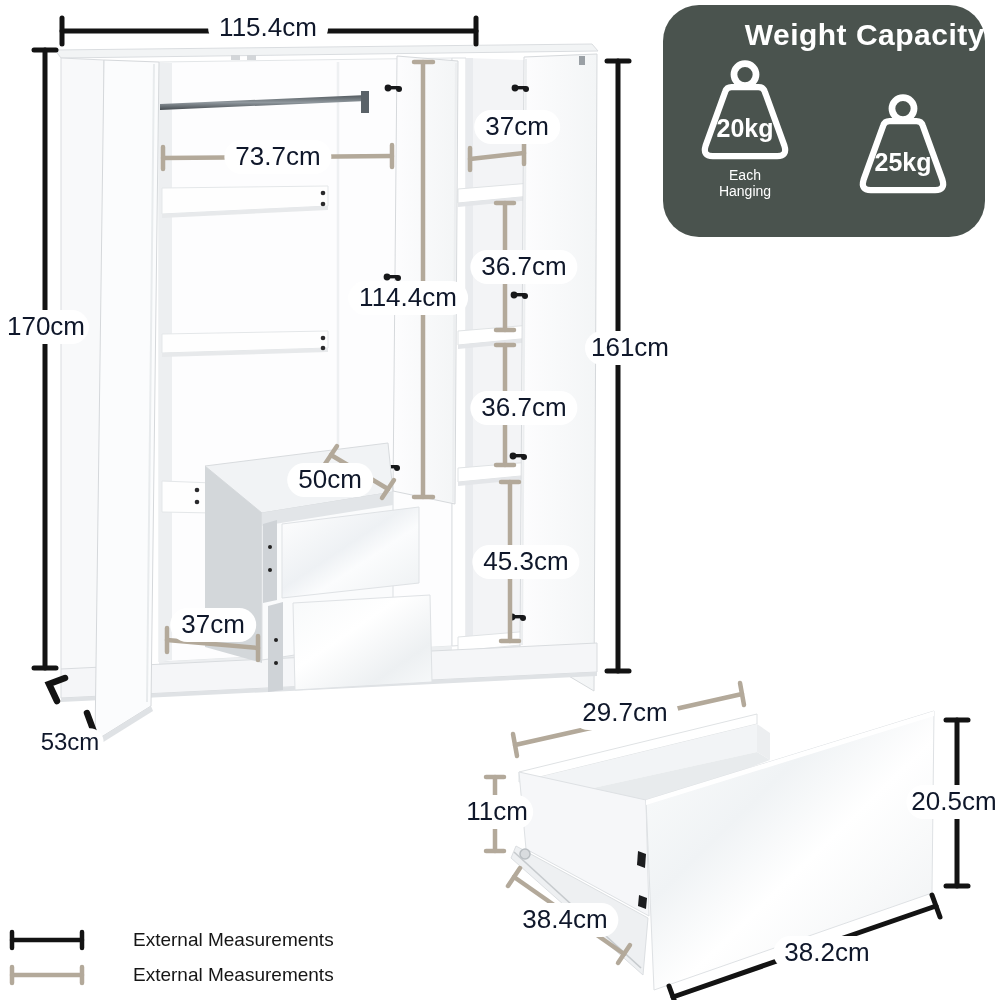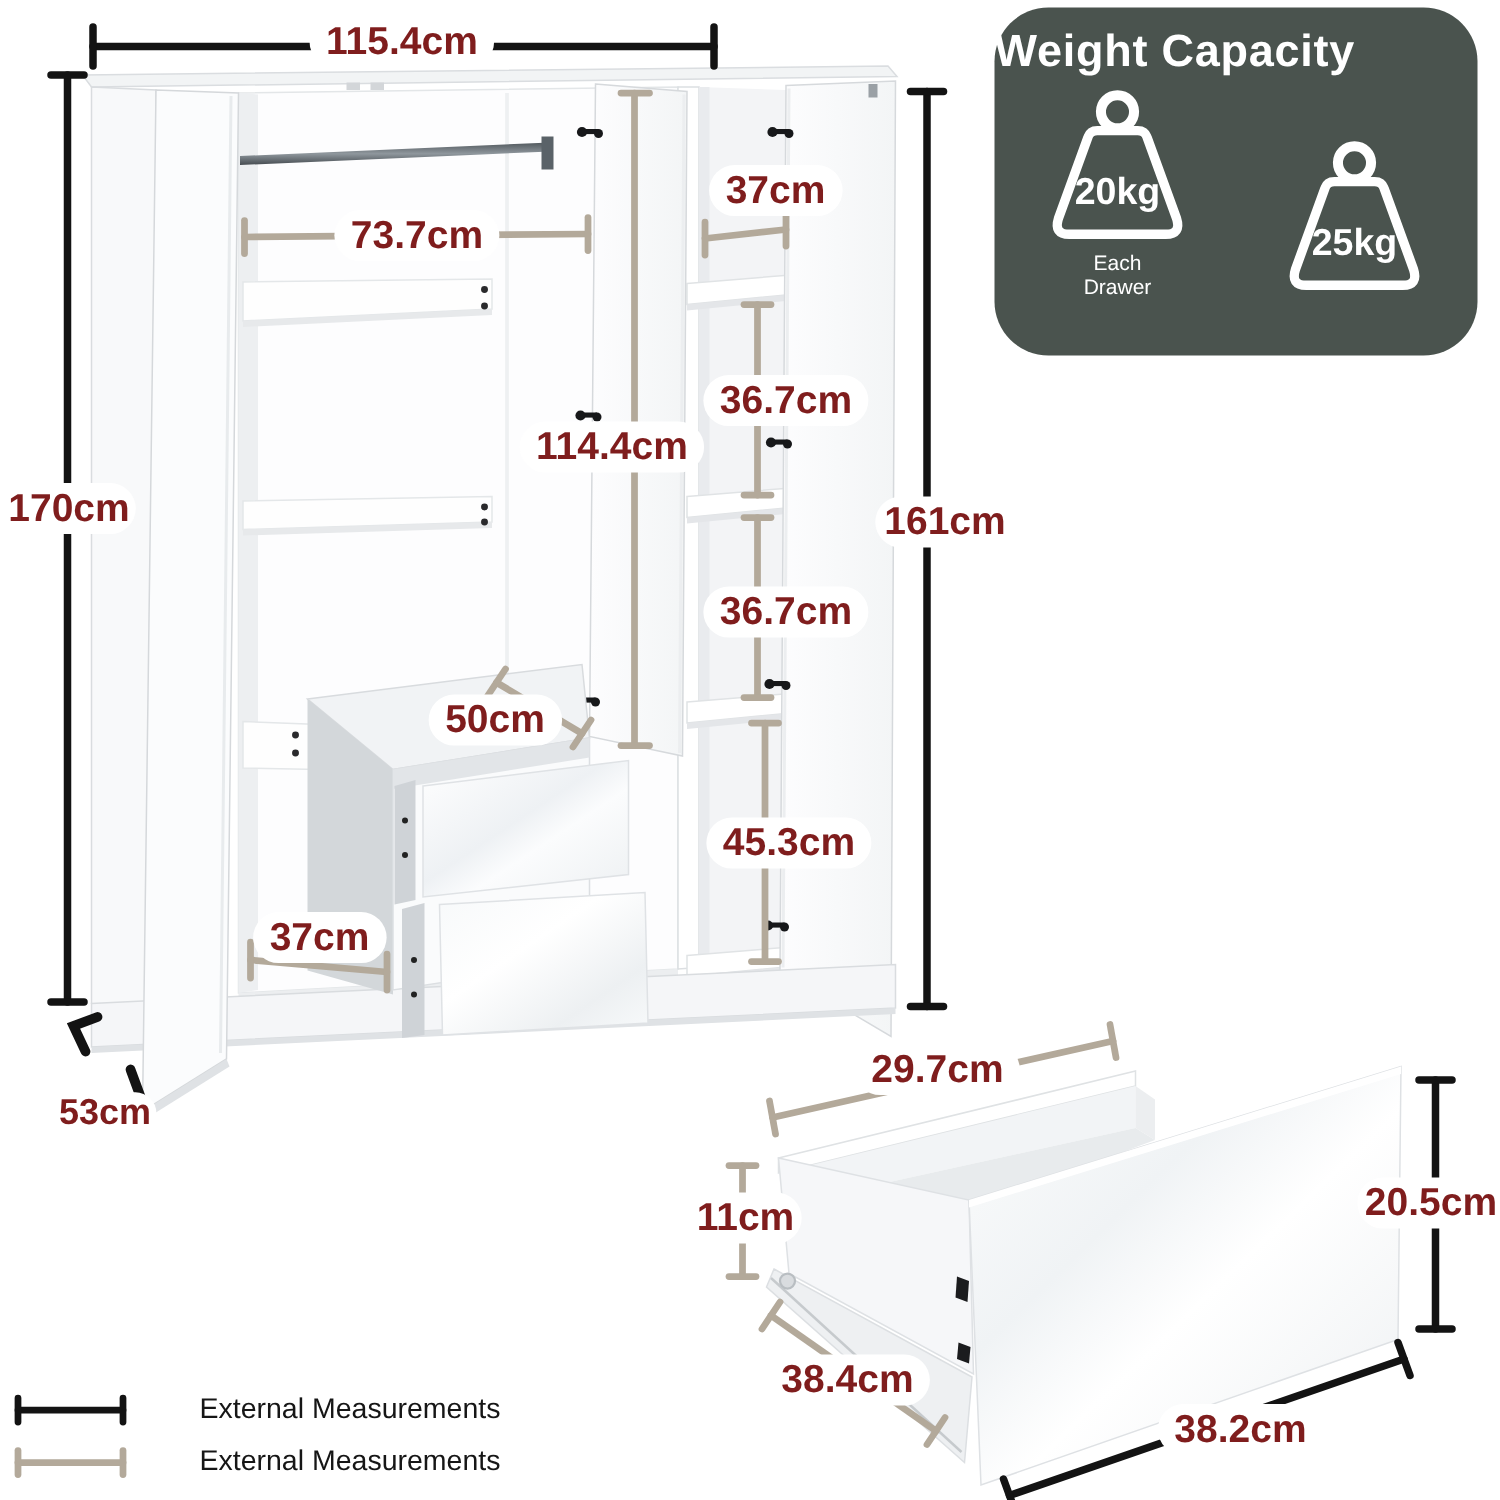--- a/index.html
+++ b/index.html
@@ -2,29 +2,29 @@
 <html><head>
 <meta charset="utf-8">
 <style>
   html,body{margin:0;padding:0;background:#ffffff;}
   body{width:1000px;height:1000px;overflow:hidden;font-family:"Liberation Sans",sans-serif;}
   #canvas{position:relative;width:1000px;height:1000px;background:#fff;}
   #art{position:absolute;left:0;top:0;}
   .dim{
     position:absolute;transform:translate(-50%,-50%);
     background:#ffffff;border-radius:24px;padding:2px 11px;
-    font-size:26px;font-weight:700;color:#7f1d1d;white-space:nowrap;
+    font-size:26px;font-weight:400;color:#0f172a;white-space:nowrap;
     line-height:1.15;letter-spacing:0px;z-index:5;text-align:left;
   }
   .dim.small{font-size:24px;padding:0 4px;}
   .wc-box{
     position:absolute;left:663px;top:5px;width:322px;height:232px;
     background:#4a534e;border-radius:36px;color:#fff;z-index:6;
   }
-  .wc-title{text-align:left;margin-top:13px;font-size:30px;font-weight:700;letter-spacing:.5px;}
+  .wc-title{text-align:right;margin-top:13px;font-size:30px;font-weight:700;letter-spacing:.5px;}
   .wc-row{display:flex;justify-content:center;gap:28px;margin-top:6px;align-items:flex-end;}
   .wc-col{width:130px;text-align:center;position:relative;}
   .weight-svg{display:block;margin:0 auto;}
   .wc-value{position:absolute;top:56px;left:0;right:0;font-size:25px;font-weight:600;}
   .wc-label{font-size:14px;font-weight:500;line-height:1.14;margin-top:2px;}
   .legend{position:absolute;left:8px;z-index:5;display:flex;align-items:center;gap:35px;}
   .legend-label{font-size:19px;font-weight:500;color:#161616;}
 </style>
 </head>
 <body>
@@ -277,21 +277,21 @@
       </g>
       <g>
         <line x1="514" y1="877" x2="624" y2="954"></line>
           <line x1="508" y1="886" x2="520" y2="868"></line>
           <line x1="618" y1="963" x2="630" y2="945"></line>
       </g>
     </g>
   </svg>
 
   <div class="dim" style="left:268px;top:28px;">115.4cm</div>
-  <div class="dim" style="left:46px;top:339px;padding:2px 4px;">170cm</div>
+  <div class="dim" style="left:46px;top:327px;padding:2px 4px;">170cm</div>
   <div class="dim small" style="left:70px;top:710px;margin-top:32px;">53cm</div>
   <div class="dim" style="left:630px;top:348px;padding:2px 6px;">161cm</div>
   <div class="dim" style="left:278px;top:157px;">73.7cm</div>
   <div class="dim" style="left:408px;top:298px;">114.4cm</div>
   <div class="dim" style="left:517px;top:127px;">37cm</div>
   <div class="dim" style="left:524px;top:267px;">36.7cm</div>
   <div class="dim" style="left:524px;top:408px;">36.7cm</div>
   <div class="dim" style="left:526px;top:562px;">45.3cm</div>
   <div class="dim" style="left:330px;top:480px;">50cm</div>
   <div class="dim" style="left:213px;top:625px;">37cm</div>
@@ -305,21 +305,21 @@
     <div class="wc-title">Weight Capacity</div>
     <div class="wc-row">
       <div class="wc-col">
         <svg class="weight-svg" width="96" height="108" viewBox="0 0 100 112">
           <circle cx="50" cy="17" r="11.5" fill="none" stroke="#fff" stroke-width="7"></circle>
           <path d="M36 30 L64 30 Q69 30 70.5 34.5 L91 91 Q94.5 102 83.5 102 L16.5 102 Q5.5 102 9 91 L29.5 34.5 Q31 30 36 30 Z" fill="none" stroke="#fff" stroke-width="6.5" stroke-linejoin="round"></path>
         </svg>
         <div class="wc-value">20kg</div>
         <div class="wc-label">
           <div>Each</div>
-          <div>Drawer</div>
+          <div>Hanging</div>
         </div>
       </div>
       <div class="wc-col">
         <svg class="weight-svg" width="96" height="108" viewBox="0 0 100 112">
           <circle cx="50" cy="17" r="11.5" fill="none" stroke="#fff" stroke-width="7"></circle>
           <path d="M36 30 L64 30 Q69 30 70.5 34.5 L91 91 Q94.5 102 83.5 102 L16.5 102 Q5.5 102 9 91 L29.5 34.5 Q31 30 36 30 Z" fill="none" stroke="#fff" stroke-width="6.5" stroke-linejoin="round"></path>
         </svg>
         <div class="wc-value">25kg</div>
       </div>
     </div>

